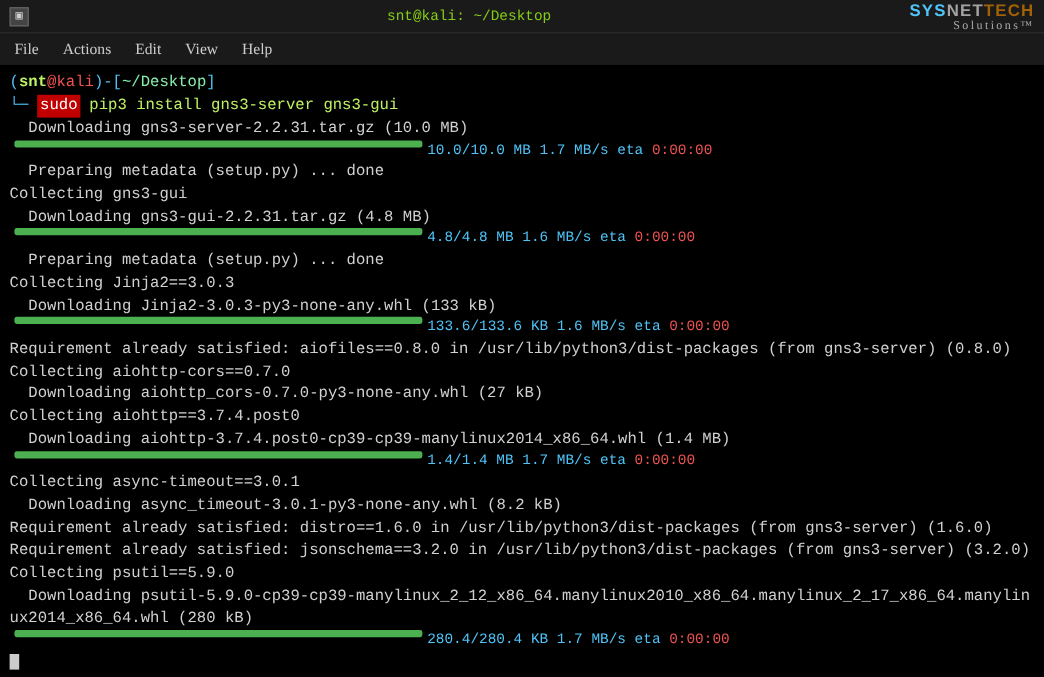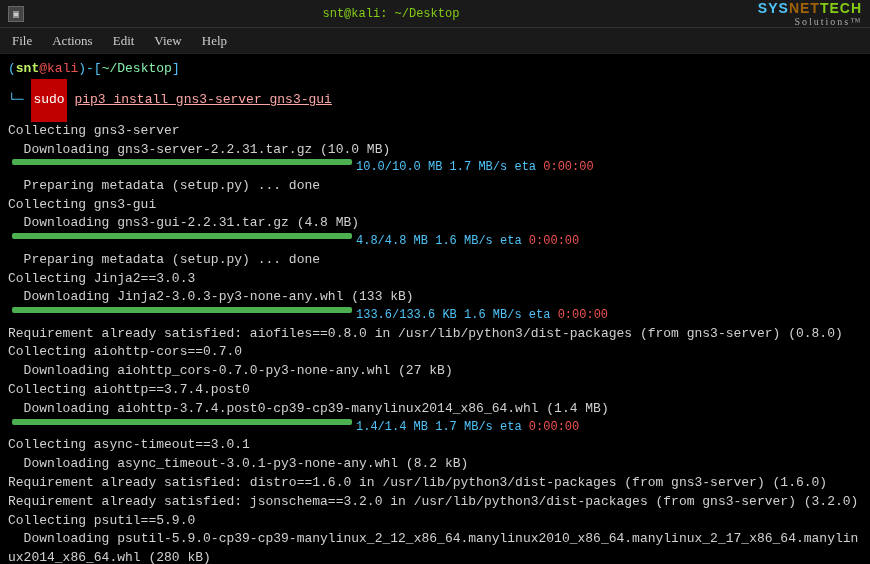--- a/index.html
+++ b/index.html
@@ -42,22 +42,22 @@
       align-items: flex-end;
     }
     #logo-top {
       font-size: 14px;
       font-weight: bold;
       font-family: Arial, sans-serif;
       color: white;
       letter-spacing: 1px;
     }
     #logo-top span.sys { color: #4fc3f7; margin-top: 43px; }
-    #logo-top span.net { color: #a16207; }
-    #logo-top span.tech { color: #84cc16; }
+    #logo-top span.net { color: #a3a3a3; }
+    #logo-top span.tech { color: #a16207; }
     #logo-bottom {
       font-size: 10px;
       color: #aaa;
       font-family: Liberation Serif, serif;
       letter-spacing: 2px;
     }
 
     
     #menubar {
       background: #1a1a1a;
@@ -99,23 +99,23 @@
     .prompt-bracket { color: #4fc3f7; }
     .prompt-path { color: #86efac; }
     .prompt-arrow { color: #4fc3f7; }
     .prompt-user { color: #bef264; font-weight: bold; }
     .prompt-at { color: #ef5350; }
     .prompt-host { color: #ef5350; }
 
     .cmd-highlight {
       background: #c00000;
       color: #fff;
-      padding: 12px 2px;
-    }
-    .cmd-text { color: #fca5a5; text-decoration: underline; }
+      padding: 0 2px;
+    }
+    .cmd-text { color: #bef264; }
 
     .progress-bar-line {
       display: flex;
       align-items: flex-start;
       margin-left: 4px;
       line-height: 1.45;
     }
     .progress-bar {
       display: inline-block;
       height: 6px;
@@ -169,21 +169,20 @@
       <span class="prompt-bracket">)-[</span>
       <span class="prompt-path">~/Desktop</span>
       <span class="prompt-bracket">]</span>
   </div>
   <div class="prompt-line">
     <span class="prompt-arrow">└─</span>&nbsp;
     <span class="cmd-highlight">sudo</span>&nbsp;
     <span class="cmd-text">pip3 install gns3-server gns3-gui</span>
   </div>
 
-  <div class="line">Collecting gns3-server</div>
   <div class="line">  Downloading gns3-server-2.2.31.tar.gz (10.0 MB)</div>
   <div class="progress-bar-line">
     <span class="progress-bar progress-green" style="width:340px;"></span>
     <span class="progress-info"> 10.0/10.0 MB  1.7 MB/s  eta <span class="eta-val">0:00:00</span></span>
   </div>
   <div class="line">  Preparing metadata (setup.py) ... done</div>
   <div class="line">Collecting gns3-gui</div>
   <div class="line">  Downloading gns3-gui-2.2.31.tar.gz (4.8 MB)</div>
   <div class="progress-bar-line">
     <span class="progress-bar progress-green" style="width:340px;"></span>

